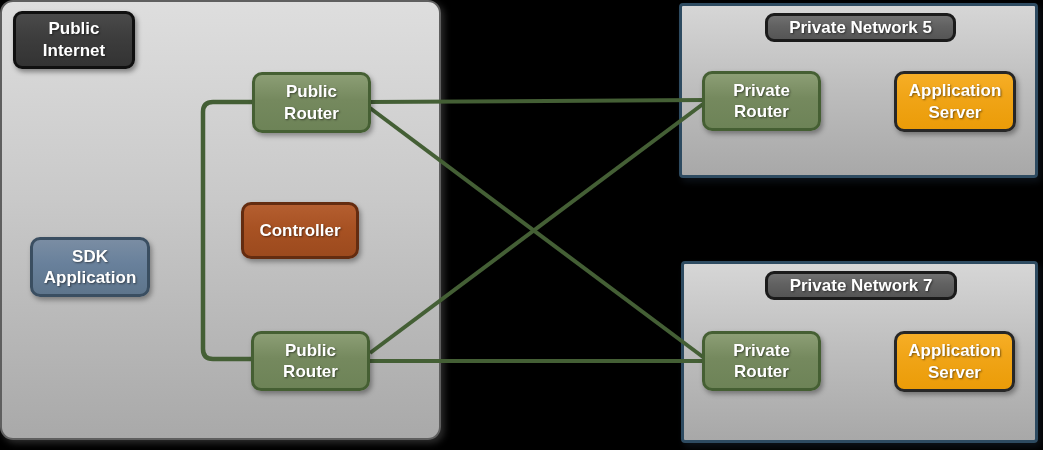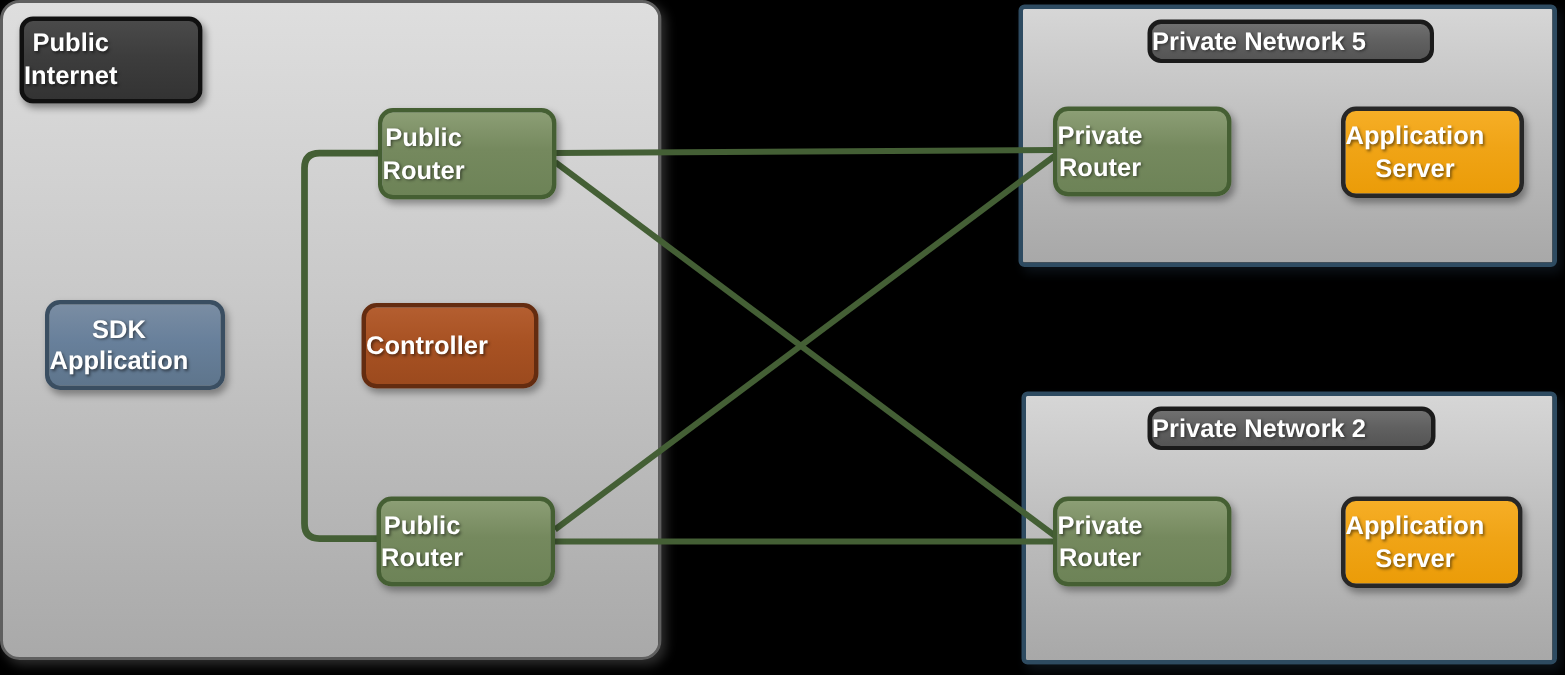--- a/index.html
+++ b/index.html
@@ -19,28 +19,28 @@
     background:linear-gradient(180deg,#d6d6d6 0%,#bdbdbd 50%,#a8a8a8 100%);
     box-shadow:3px 4px 7px rgba(20,30,40,.6);
   }
   #private-network-1-zone{left:679px;top:3px;width:359px;height:175px;}
   #private-network-2-zone{left:681px;top:261px;width:357px;height:182px;}
 
   #links{position:absolute;left:0;top:0;width:1043px;height:450px;z-index:2;pointer-events:none;}
 
   .node,.tag{
     position:absolute;z-index:3;box-sizing:border-box;
-    display:flex;align-items:center;
+    display:flex;align-items:center;justify-content:center;
     text-align:center;color:#ffffff;font-weight:bold;
     text-shadow:1px 1px 2px rgba(0,0,0,.5);
   }
   .node{font-size:17px;line-height:1.24;border-radius:10px;box-shadow:2px 3px 5px rgba(0,0,0,.35);}
   .node span,.tag span{white-space:pre-line;display:block;}
   .green{background:linear-gradient(180deg,#8c9e75 0%,#75895e 45%,#6d8357 100%);border:3px solid #455f33;}
-  .slate{background:linear-gradient(180deg,#7a8da3 0%,#68809b 45%,#5e758c 100%);border:3px solid #3a4e61;}
+  .slate{background:linear-gradient(180deg,#7a8da3 0%,#68809b 45%,#5e758c 100%);border:3px solid #3a4e61;margin-top:37px;}
   .rust{background:linear-gradient(180deg,#b45e30 0%,#a85223 45%,#9c4a1e 100%);border:3px solid #642c10;}
   .amber{background:linear-gradient(180deg,#f6ae26 0%,#f0a416 45%,#eb9c08 100%);border:3px solid #272727;}
   .tag{font-size:17px;line-height:1.28;border-radius:9px;}
   .tag.dark{background:linear-gradient(180deg,#4a4a4a 0%,#3d3d3d 45%,#333333 100%);border:3px solid #101010;box-shadow:2px 3px 5px rgba(0,0,0,.4);}
   .tag.gray{background:linear-gradient(180deg,#707070 0%,#616161 45%,#555555 100%);border:3px solid #1b1b1b;}
 
   #public-internet-label{left:13px;top:11px;width:122px;height:58px;}
   #sdk-application-node{left:30px;top:200px;width:120px;height:60px;}
   #controller-node{left:241px;top:202px;width:118px;height:57px;}
   #public-router-1-node{left:252px;top:72px;width:119px;height:61px;}
@@ -70,21 +70,21 @@
     </svg>
 
   <div class="tag dark" id="public-internet-label">
     <span>Public
 Internet</span>
   </div>
   <div class="tag gray" id="private-network-1-label">
     <span>Private Network 5</span>
   </div>
   <div class="tag gray" id="private-network-2-label">
-    <span>Private Network 2</span>
+    <span>Private Network 7</span>
   </div>
 
   <div class="node slate" id="sdk-application-node">
     <span>SDK
 Application</span>
   </div>
   <div class="node rust" id="controller-node">
     <span>Controller</span>
   </div>
   <div class="node green" id="public-router-1-node">

